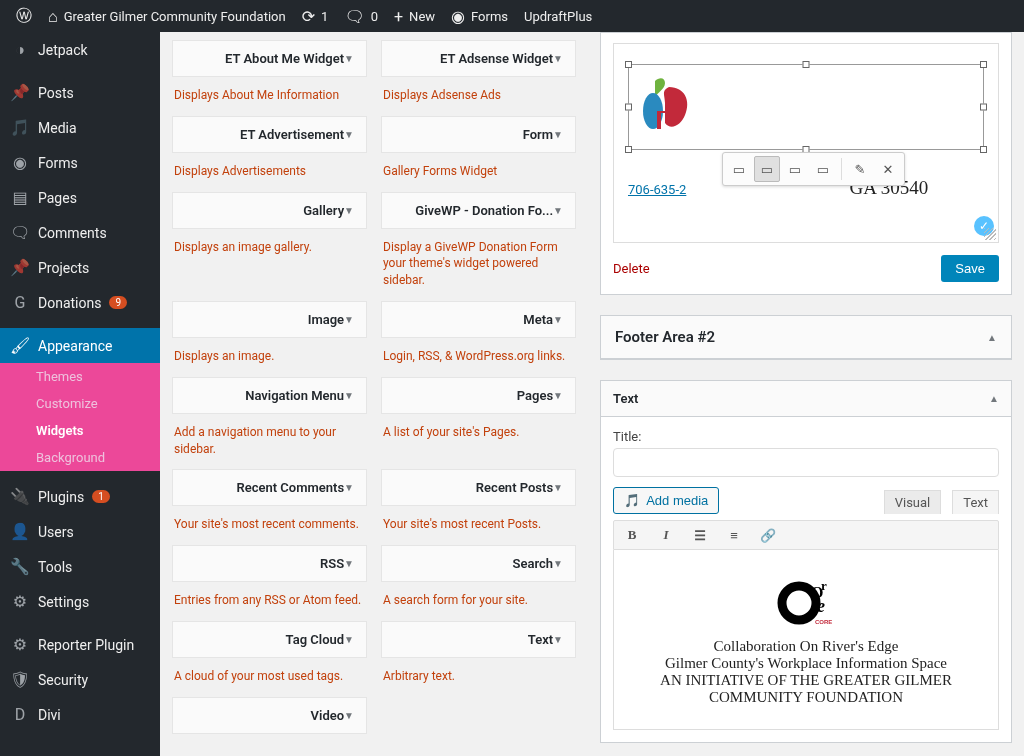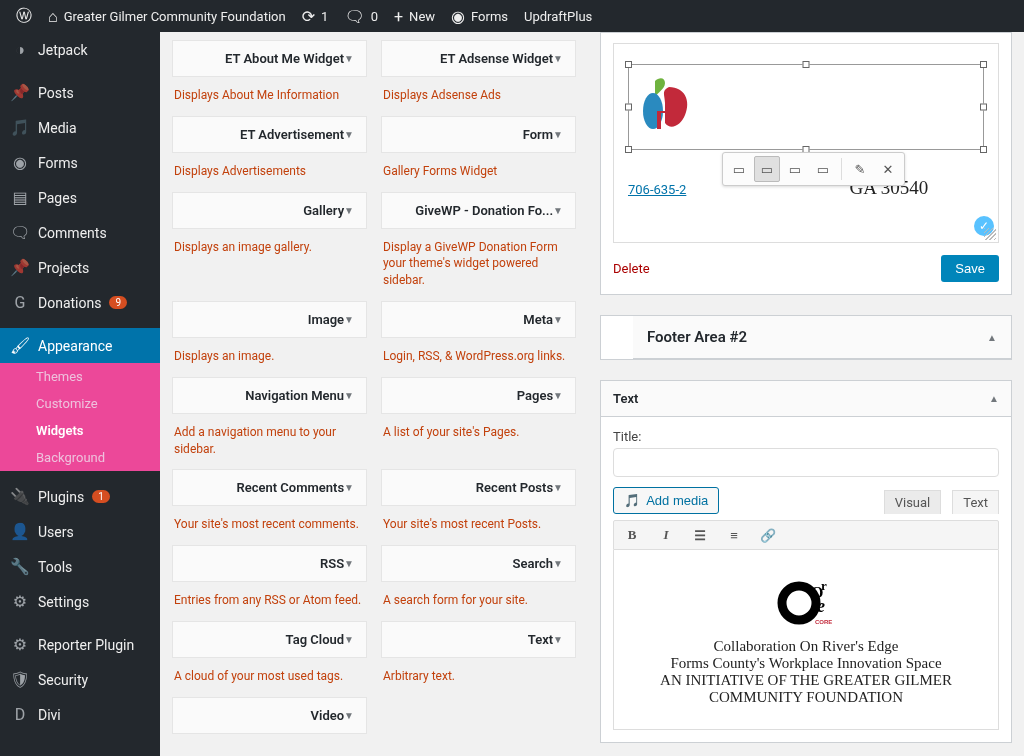--- a/index.html
+++ b/index.html
@@ -29,21 +29,21 @@
   .col-right { flex: 1; padding: 0 12px; overflow-y: auto; }
   
   .widget-row { display: flex; gap: 14px; margin-top: 8px; }
   .widget-box { flex: 1; }
   .widget-head { background: #fafafa; border: 1px solid #e5e5e5; display: flex; align-items: center; justify-content: flex-end; padding: 10px 12px; cursor: pointer; }
   .widget-head .wh-title { font-weight: 600; color: #23282d; font-size: 13px; }
   .widget-head .wh-toggle { color: #72777c; font-size: 10px; }
   .widget-desc { color: #c2410c; font-size: 12px; padding: 10px 2px 4px; line-height: 1.4; }
   
   
-  .sidebar-area { border: 1px solid #ccd0d4; background: #fff; margin-bottom: 20px; padding-left: 32px; }
+  .sidebar-area { border: 1px solid #ccd0d4; background: #fff; margin-bottom: 20px; }
   .sidebar-area-head { background: #fafafa; border-bottom: 1px solid #ccd0d4; padding: 12px 14px; display:flex; justify-content:space-between; align-items:center; cursor:pointer;}
   .sidebar-area-head .sa-title { font-weight: 600; font-size: 15px; color: #23282d; }
   .sidebar-area-head .sa-toggle { color: #72777c; font-size: 10px;}
   
   .inner-widget { border: 1px solid #ccd0d4; background: #fff; }
   .inner-widget-head { background: #fafafa; border-bottom: 1px solid #ccd0d4; padding: 10px 12px; display:flex; justify-content:space-between; align-items:center; cursor:pointer;}
   .inner-widget-head .iw-title { font-weight: 600; color: #23282d; }
   .inner-widget-body { padding: 12px; }
   
   .title-row label { display:block; margin-bottom:4px; color:#444; }
@@ -413,21 +413,21 @@
             <div class="core-logo">
               <svg width="70" height="60" viewBox="0 0 70 60">
                 <circle cx="28" cy="35" r="17" fill="none" stroke="#000" stroke-width="9"></circle>
                 <text x="40" y="30" font-family="Georgia" font-size="16" font-weight="bold">O</text>
                 <text x="50" y="22" font-family="Georgia" font-size="13">r</text>
                 <text x="46" y="44" font-family="Georgia" font-size="18" font-style="italic">e</text>
                 <text x="44" y="56" font-family="Arial" font-size="6" fill="#c2293a">CORE</text>
               </svg>
             </div>
             <div>Collaboration On River's Edge</div>
-            <div>Forms County's Workplace Innovation Space</div>
+            <div>Gilmer County's Workplace Information Space</div>
             <div>AN INITIATIVE OF THE GREATER GILMER</div>
             <div>COMMUNITY FOUNDATION</div>
           </div>
         </div>
       </div>
 
     </div>
   </div>
 </div>
 

